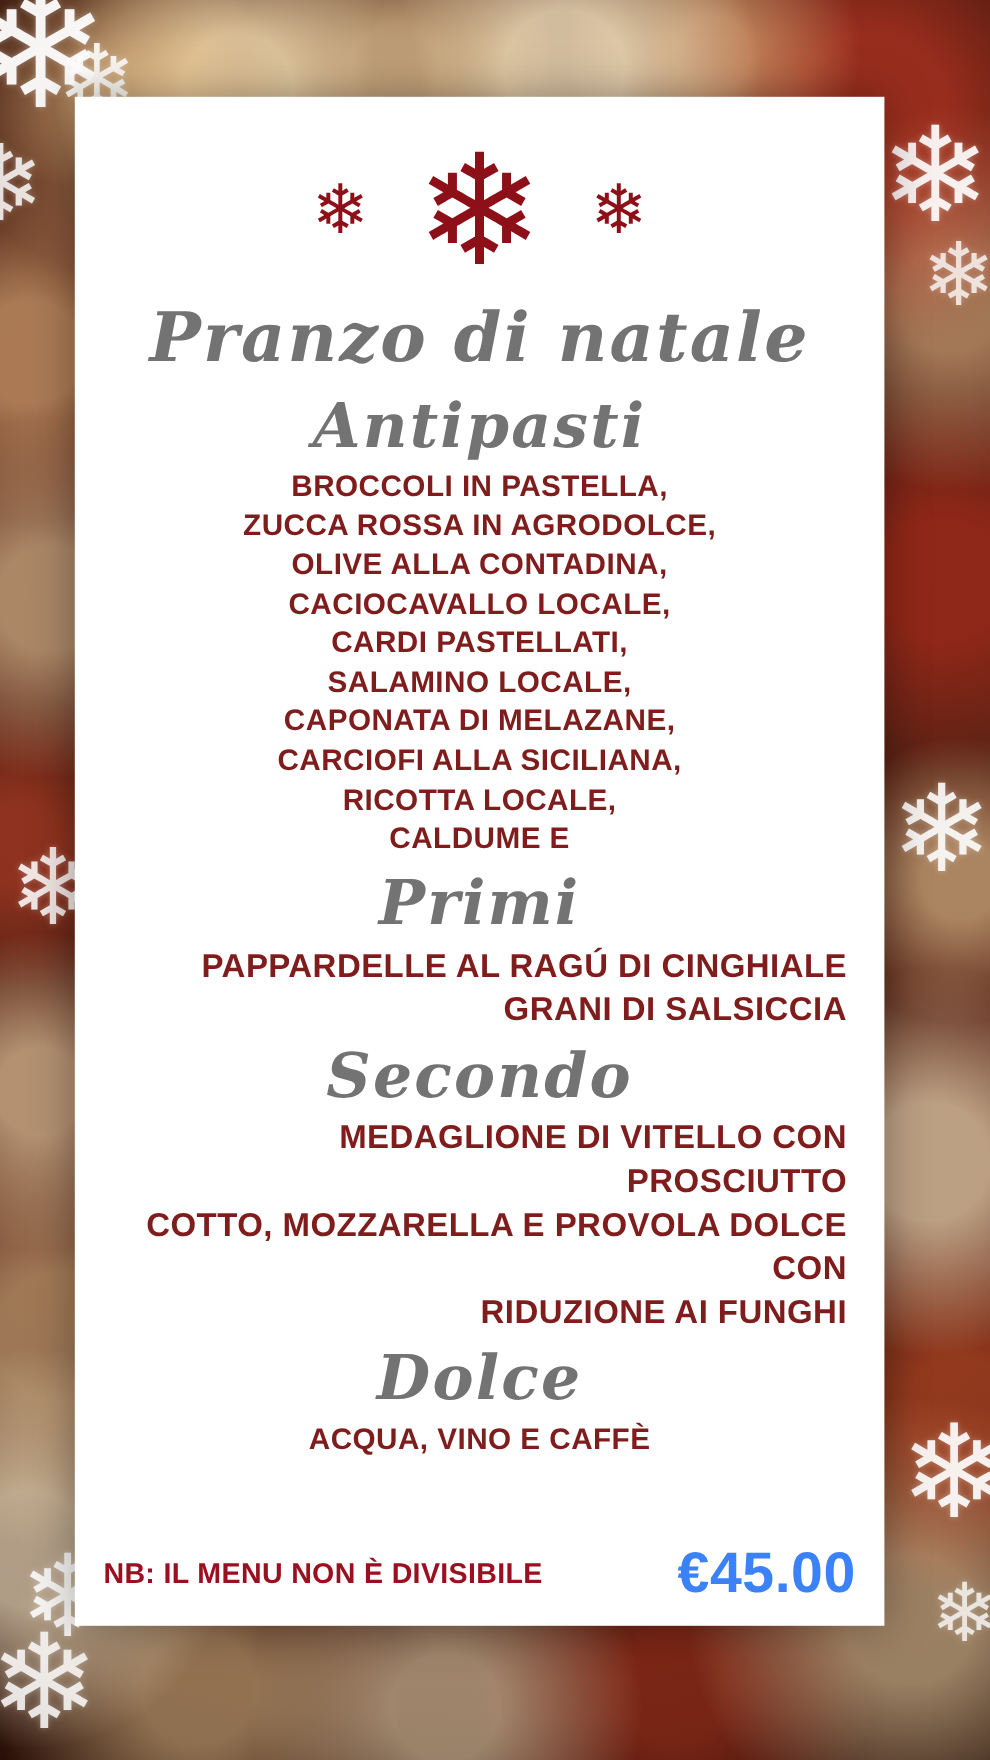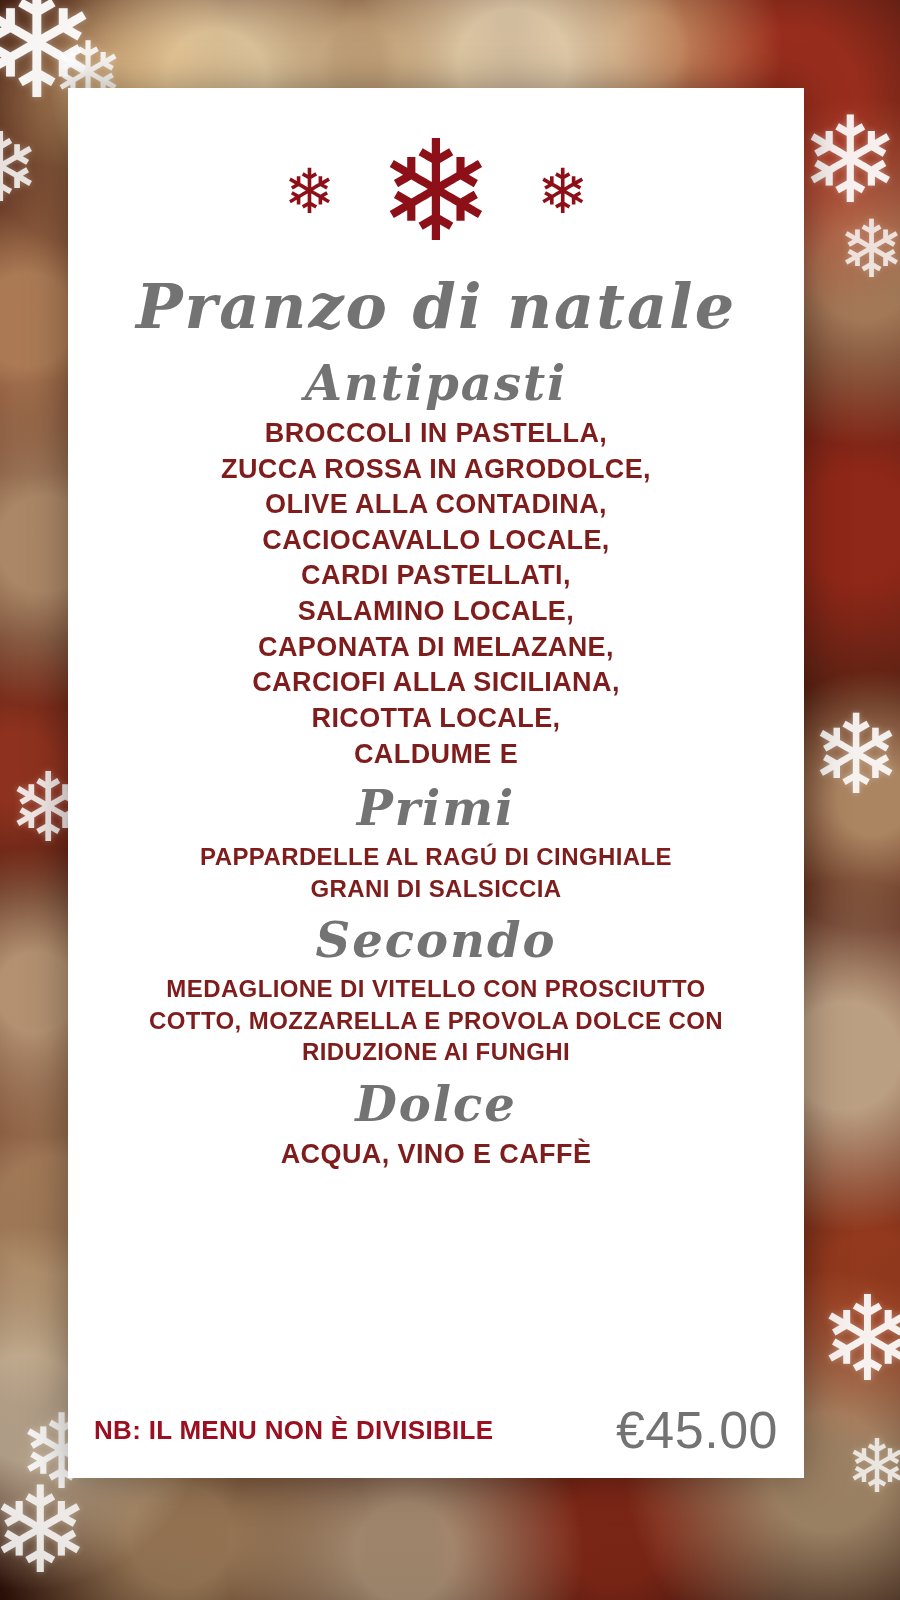--- a/index.html
+++ b/index.html
@@ -96,56 +96,56 @@
     color: #737373;
     font-weight: 700;
     letter-spacing: 2px;
   }
   .title {
     font-size: 62px;
     line-height: 1.05;
     margin: 2px 0 18px 0;
   }
   .section-heading {
-    font-size: 48px;
+    font-size: 56px;
     line-height: 1.1;
     margin: 10px 0 6px 0;
   }
 
   .items {
     color: #7f1d1d;
     font-weight: bold;
     font-size: 27px;
     line-height: 1.32;
     letter-spacing: 0.4px;
     text-transform: uppercase;
     padding: 0 8px;
   }
-  .items.tight { font-size: 24px; }
+  .items.tight { font-size: 30px; text-align: right; }
 
   .footer {
     position: absolute;
     left: 26px;
     right: 26px;
     bottom: 22px;
     display: flex;
     align-items: center;
     justify-content: space-between;
   }
   .note {
     color: #9b1020;
     font-weight: bold;
     font-size: 26px;
     letter-spacing: 0.3px;
     text-transform: uppercase;
     white-space: nowrap;
   }
   .price {
-    color: #737373;
-    font-weight: normal;
+    color: #3b82f6;
+    font-weight: bold;
     font-size: 52px;
     letter-spacing: 0.5px;
     line-height: 1;
   }
 </style>
 </head>
 <body>
 
 <div class="poster">
 

